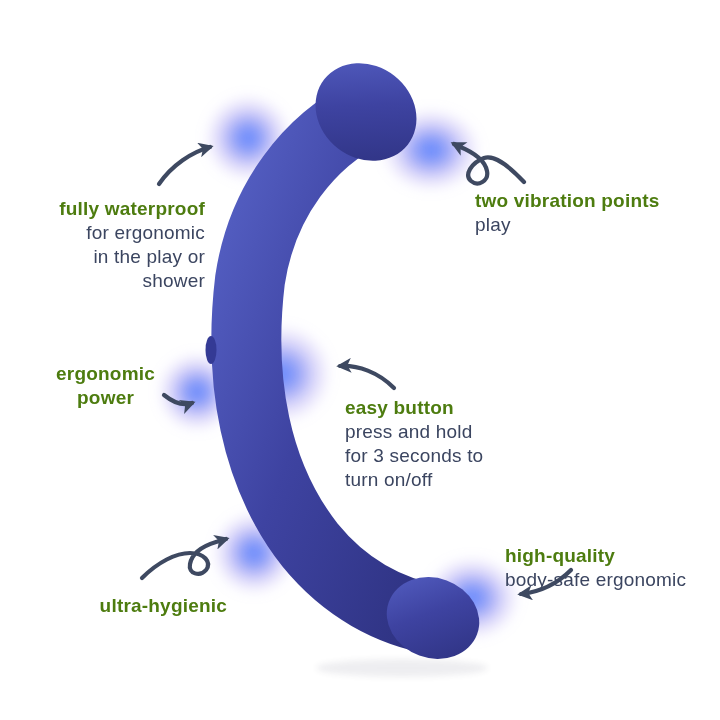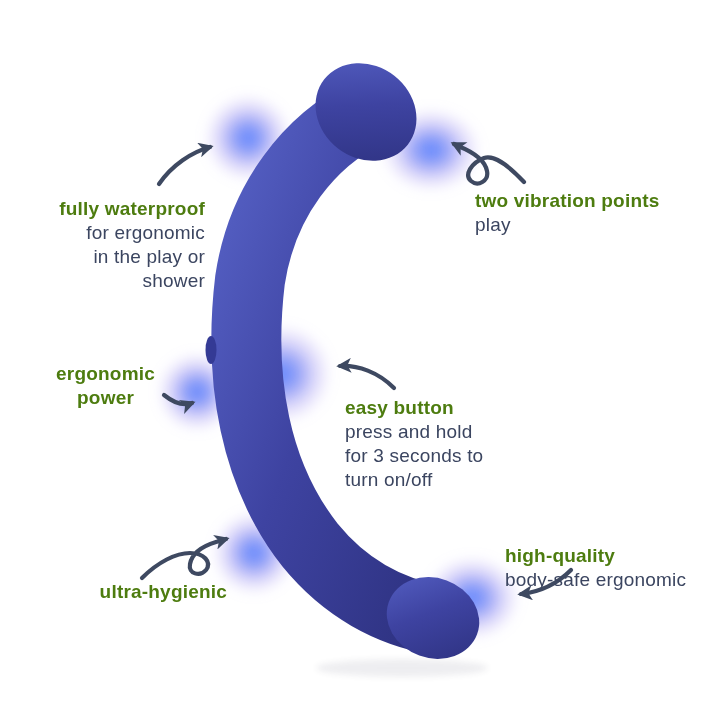--- a/index.html
+++ b/index.html
@@ -102,17 +102,17 @@
     <div>press and hold</div>
     <div>for 3 seconds to</div>
     <div>turn on/off</div>
   </div>
 
   <div class="annotation align-left" style="left:505px;top:514px;margin-top:30px;">
     <div class="heading">high-quality</div>
     <div>body-safe ergonomic</div>
   </div>
 
-  <div class="annotation align-right" style="right:493px;top:580px;">
+  <div class="annotation align-right" style="right:493px;top:594px;">
     <div class="heading">ultra-hygienic</div>
   </div>
 
 </div>
 
 </body></html>

